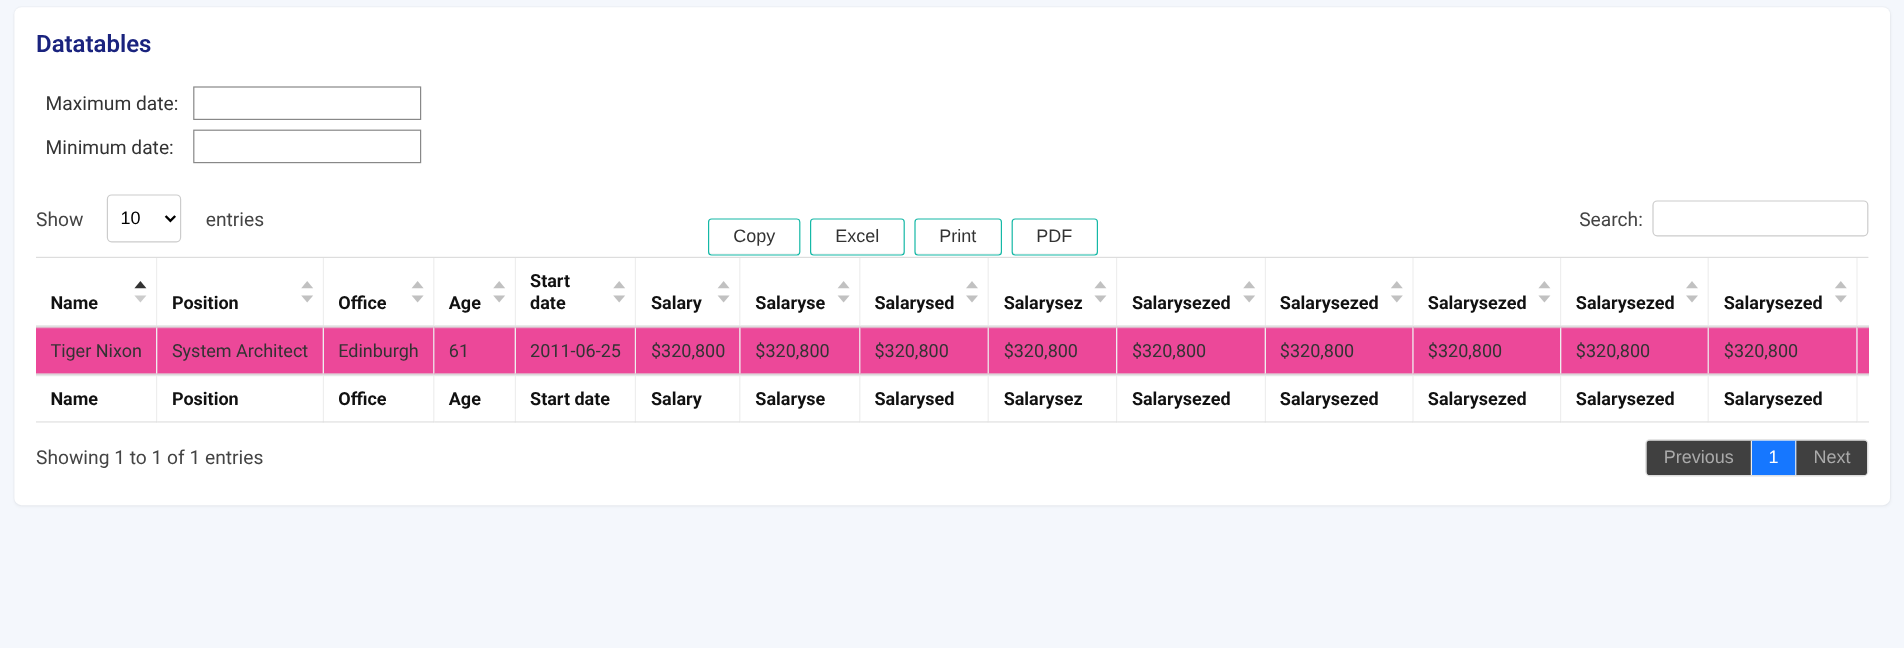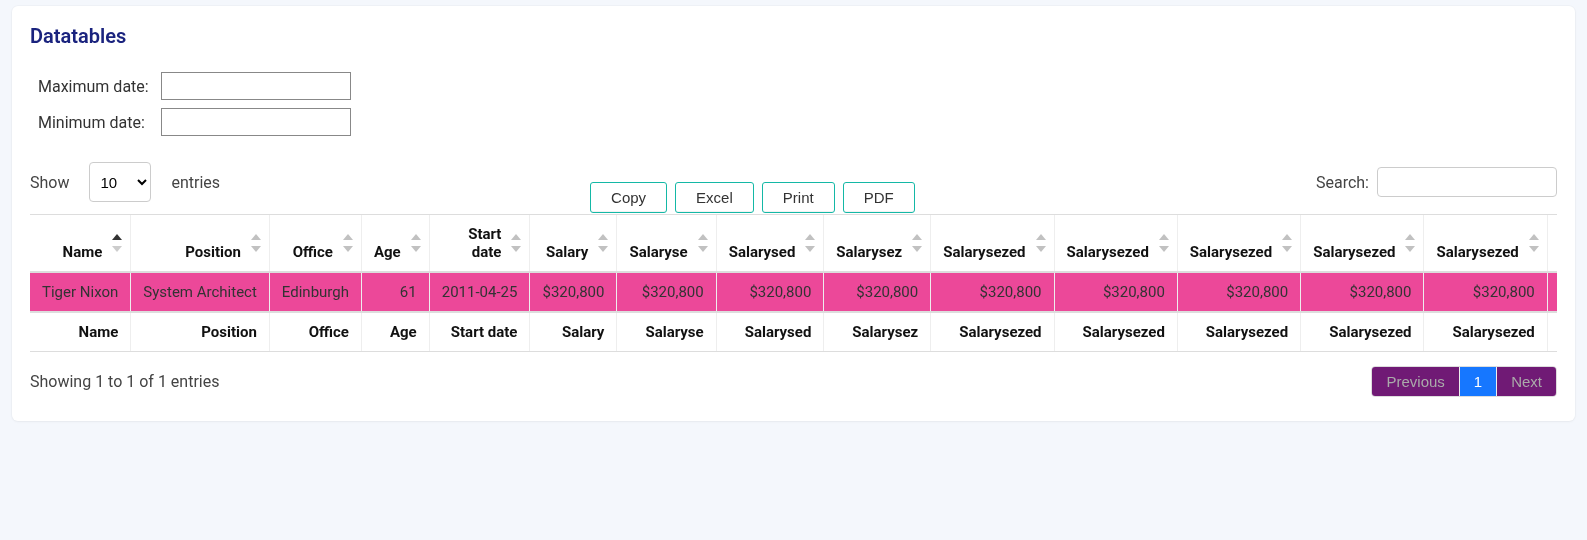--- a/index.html
+++ b/index.html
@@ -92,21 +92,21 @@
     border-top: 1px solid #ddd;
   }
   table.datatable {
     border-collapse: collapse;
     width: auto;
     min-width: 100%;
     font-size: 15px;
   }
   table.datatable th, table.datatable td {
     padding: 10px 12px;
-    text-align: right;
+    text-align: left;
     white-space: nowrap;
     border-bottom: 1px solid #ddd;
     border-right: 1px solid #eee;
   }
   table.datatable thead th {
     font-weight: 700;
     color: #111;
     vertical-align: bottom;
     position: relative;
     padding-right: 28px;
@@ -153,21 +153,21 @@
     margin-left: auto;
     display: flex;
     border: 1px solid #ddd;
     border-radius: 4px;
     overflow: hidden;
   }
   .pagination .pg {
     padding: 6px 14px;
     font-size: 15px;
     color: #666;
-    background: #701a75;
+    background: #404040;
     border: none;
     border-right: 1px solid #eee;
     cursor: pointer;
   }
   .pagination .pg:last-child { border-right: none; }
   .pagination .pg.active {
     background: #1677ff;
     color: #fff;
   }
   .pagination .pg.disabled { color: #aaa; cursor: default; }
@@ -233,21 +233,21 @@
             <th><span>Salarysezed</span><span class="sort-icon"></span></th>
             <th></th>
           </tr>
         </thead>
       <tbody id="tbody">
           <tr class="odd">
             <td>Tiger Nixon</td>
             <td>System Architect</td>
             <td>Edinburgh</td>
             <td>61</td>
-            <td>2011-04-25</td>
+            <td>2011-06-25</td>
             <td>$320,800</td>
             <td>$320,800</td>
             <td>$320,800</td>
             <td>$320,800</td>
             <td>$320,800</td>
             <td>$320,800</td>
             <td>$320,800</td>
             <td>$320,800</td>
             <td>$320,800</td>
             <td>$320,800</td>

